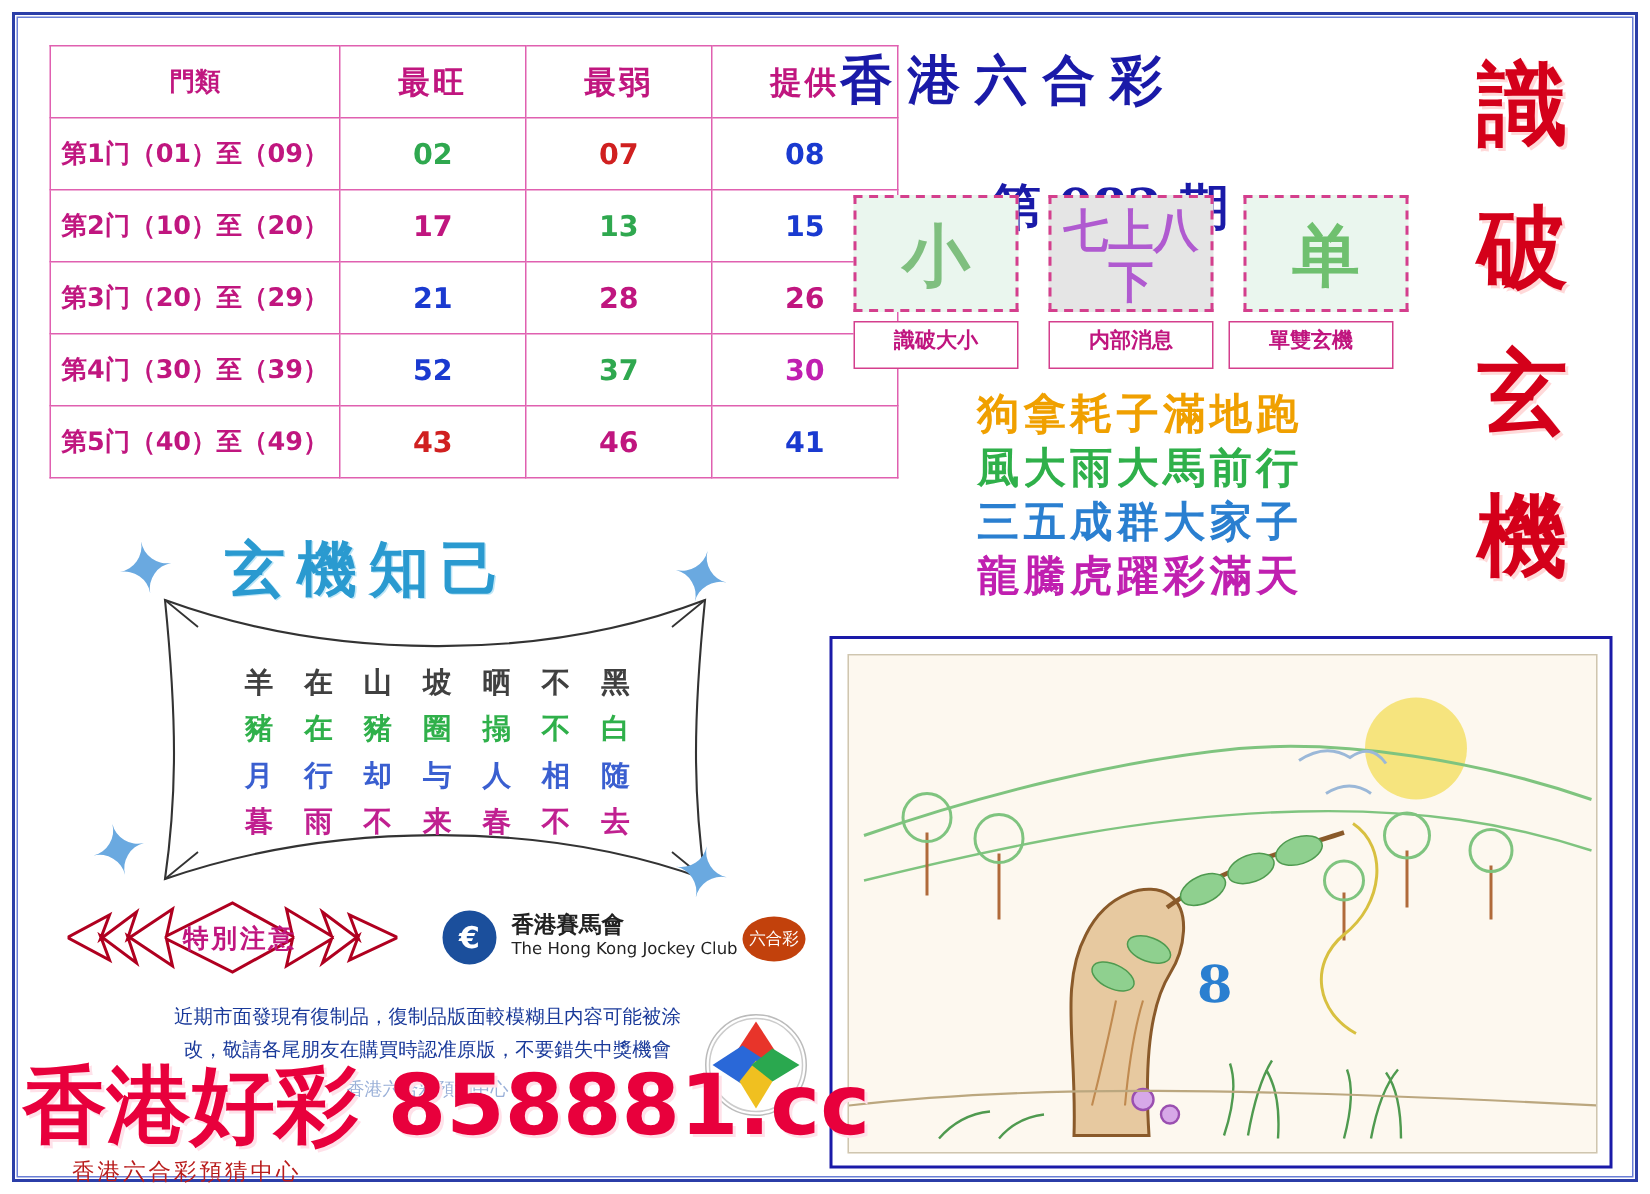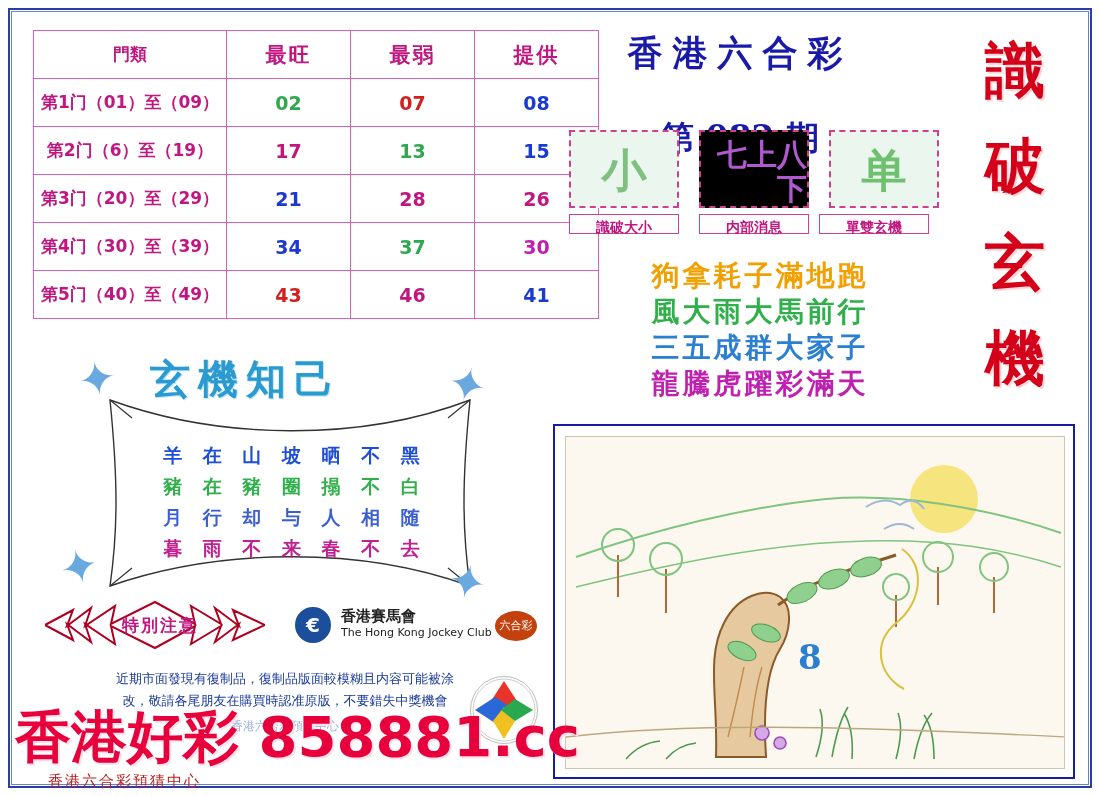--- a/index.html
+++ b/index.html
@@ -47,21 +47,20 @@
     color:#c0167f;
     font-size:17px;
     letter-spacing:0px;
     width:190px;
   }
   .num{font-size:23px;font-weight:bold;}
 
   
   .hk-title{
     position:absolute;left:560px;top:30px;width:360px;
-    text-align:center;
     font-size:35px;font-weight:bold;
     color:#1a1aa8;
     letter-spacing:10px;
     font-family:"DejaVu Serif","Liberation Serif",serif;
   }
   .issue{
     position:absolute;left:560px;top:88px;width:360px;
     text-align:center;
     font-size:33px;font-weight:bold;
     color:#1a1aa8;
@@ -84,30 +83,30 @@
   
   .boxes{position:absolute;left:565px;top:130px;width:390px;height:120px;}
   .bx{
     position:absolute;top:0;width:110px;height:78px;
     border:2px dashed #d43f8d;
     background:#eaf6ee;
     box-sizing:border-box;
     text-align:center;
   }
   .bx1{left:4px;}
-  .bx2{left:134px;background:#000000;text-align:right;}
+  .bx2{left:134px;background:#e5e5e5;}
   .bx3{left:264px;background:#eaf6ee;}
   .bx .bigchar{
     font-size:45px;font-weight:bold;color:#7fbf7f;
     line-height:78px;font-family:"DejaVu Serif","Liberation Serif",serif;
   }
   .bx2 .bigchar{color:#b05ad0;font-size:30px;line-height:34px;padding-top:6px;}
   .bx3 .bigchar{color:#6fc06f;}
   .cap{
-    position:absolute;top:84px;width:110px;height:20px;
+    position:absolute;top:84px;width:110px;height:32px;
     border:1px solid #d43f8d;
     background:#fff;
     font-size:14px;color:#c0167f;font-weight:bold;
     line-height:24px;text-align:center;box-sizing:border-box;
   }
   .cap1{left:4px;} .cap2{left:134px;} .cap3{left:254px;}
 
   
   .poem{position:absolute;left:560px;top:258px;width:400px;text-align:center;}
   .poem div{
@@ -126,21 +125,21 @@
     font-size:40px;font-weight:bold;color:#2a9ad0;
     letter-spacing:8px;
     font-family:"DejaVu Serif","Liberation Serif",serif;
     text-shadow:1px 1px 0 #bfe6f6;
   }
   .xj-poem{position:absolute;left:130px;top:440px;width:330px;text-align:center;}
   .xj-poem div{
     font-size:19px;letter-spacing:7px;line-height:31px;font-weight:bold;
     font-family:"DejaVu Serif","Liberation Serif",serif;
   }
-  .x1{color:#1d4ed8;}
+  .x1{color:#404040;}
   .x2{color:#2fb04a;}
   .x3{color:#3a5fd0;}
   .x4{color:#c02090;}
 
   
   .bird{position:absolute;color:#6aa9e0;font-size:46px;}
   .b1{left:78px;top:352px;transform:rotate(-10deg);}
   .b2{left:448px;top:358px;transform:rotate(14deg);}
   .b3{left:60px;top:540px;transform:rotate(-14deg);}
   .b4{left:448px;top:555px;transform:rotate(12deg);}
@@ -227,34 +226,34 @@
       <td class="hdr">最弱</td>
       <td class="hdr">提供</td>
     </tr>
     <tr>
       <td class="lbl">第1门（01）至（09）</td>
       <td class="num" style="color:#2fa84f">02</td>
       <td class="num" style="color:#d02020">07</td>
       <td class="num" style="color:#1a3ad0">08</td>
     </tr>
     <tr>
-      <td class="lbl">第2门（6）至（19）</td>
+      <td class="lbl">第2门（10）至（20）</td>
       <td class="num" style="color:#c0167f">17</td>
       <td class="num" style="color:#2fa84f">13</td>
       <td class="num" style="color:#1a3ad0">15</td>
     </tr>
     <tr>
       <td class="lbl">第3门（20）至（29）</td>
       <td class="num" style="color:#1a3ad0">21</td>
       <td class="num" style="color:#c0167f">28</td>
       <td class="num" style="color:#c0167f">26</td>
     </tr>
     <tr>
       <td class="lbl">第4门（30）至（39）</td>
-      <td class="num" style="color:#1a3ad0">34</td>
+      <td class="num" style="color:#1a3ad0">52</td>
       <td class="num" style="color:#2fa84f">37</td>
       <td class="num" style="color:#c020b0">30</td>
     </tr>
     <tr>
       <td class="lbl">第5门（40）至（49）</td>
       <td class="num" style="color:#d02020">43</td>
       <td class="num" style="color:#c0167f">46</td>
       <td class="num" style="color:#1a3ad0">41</td>
     </tr>
   </tbody>

